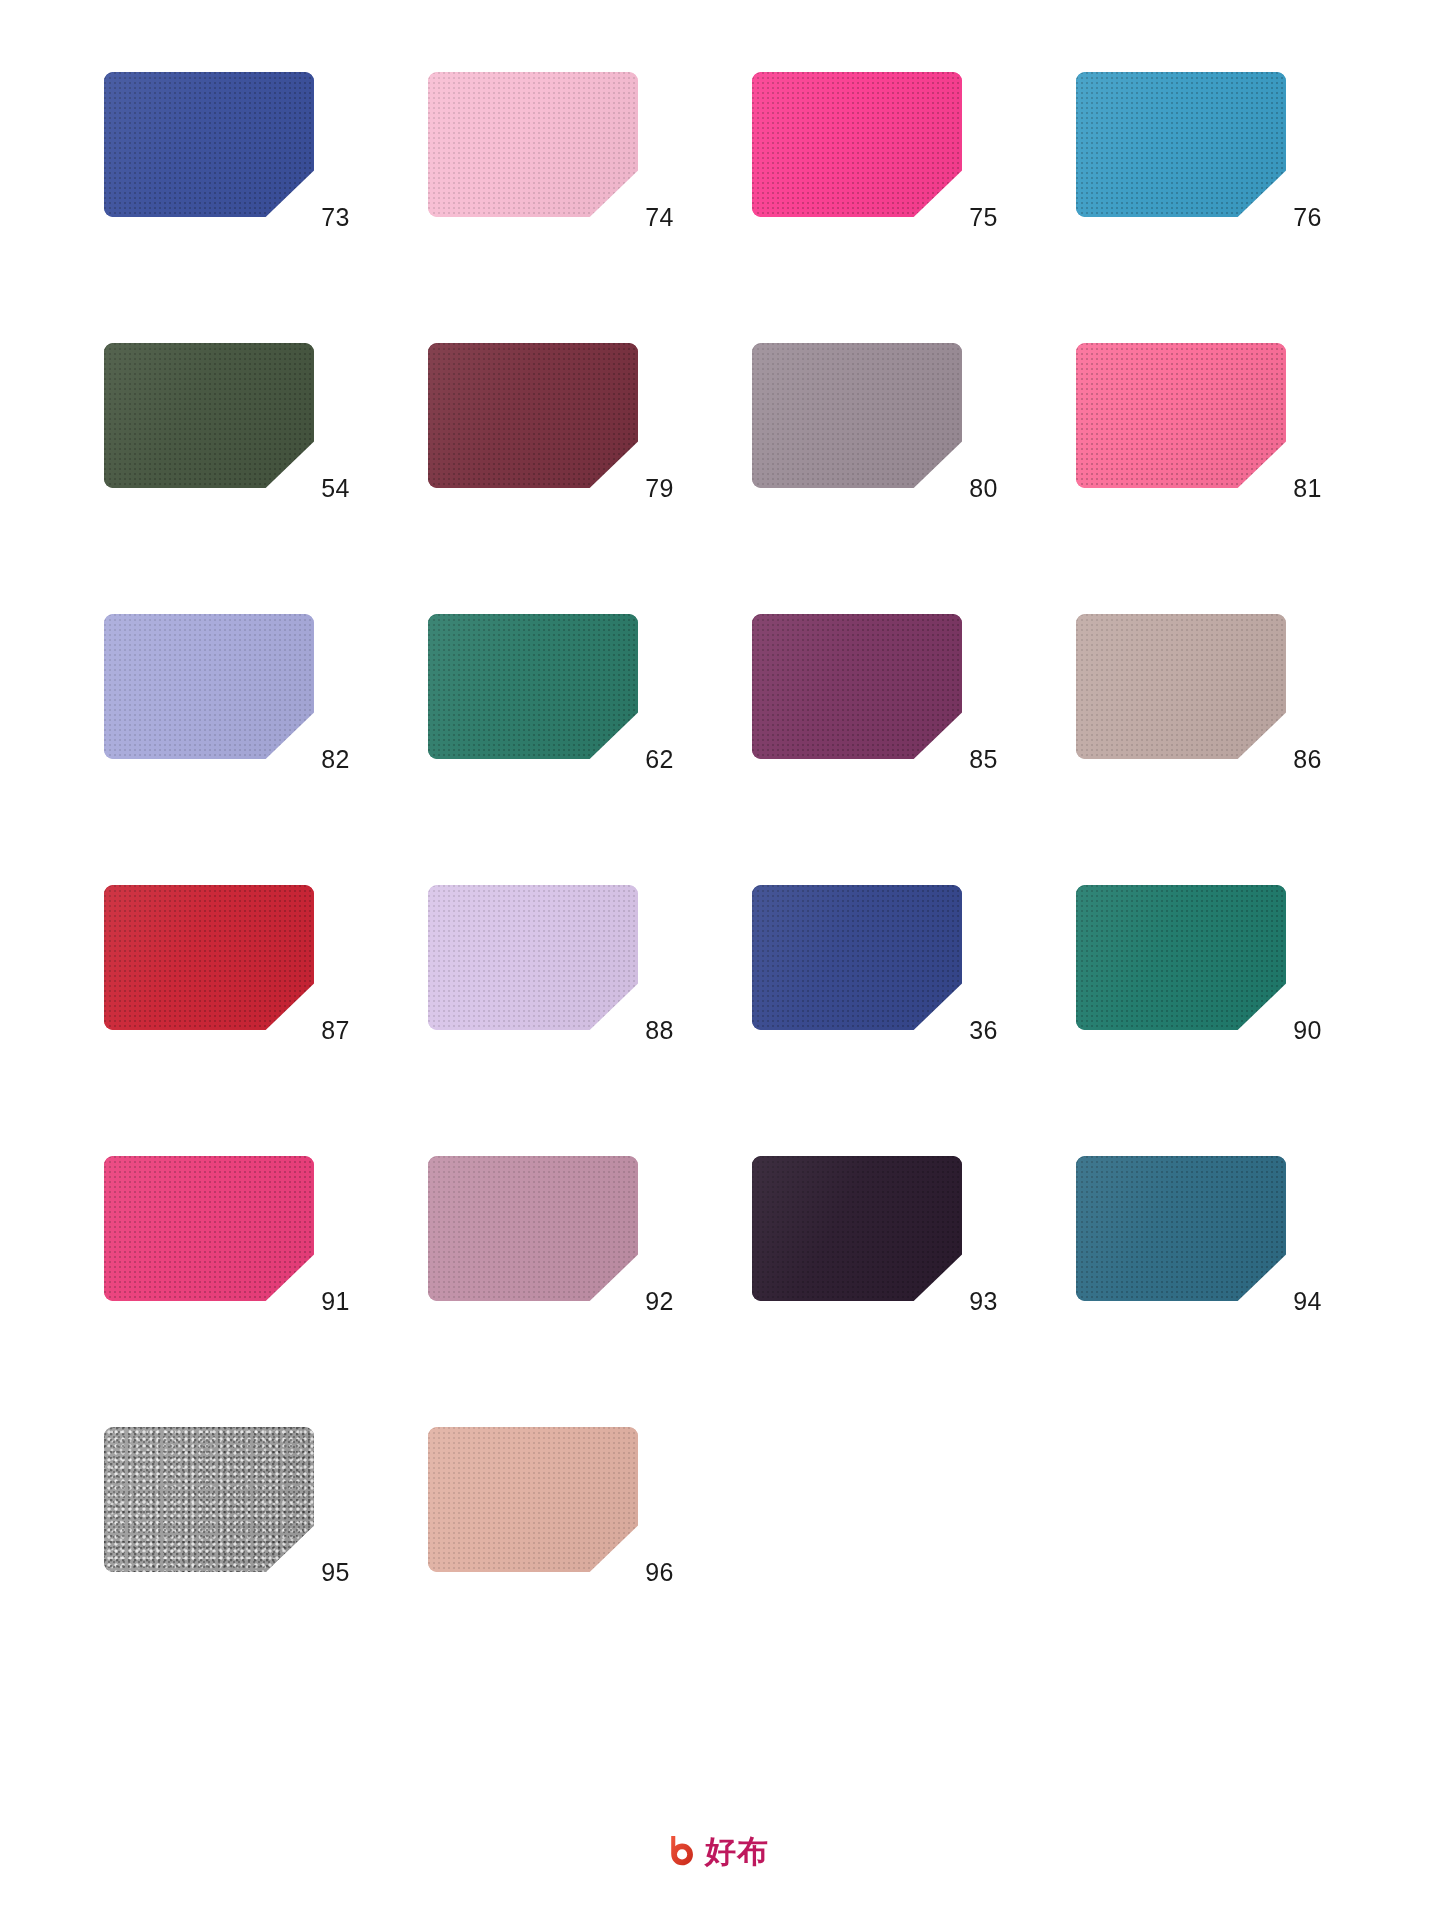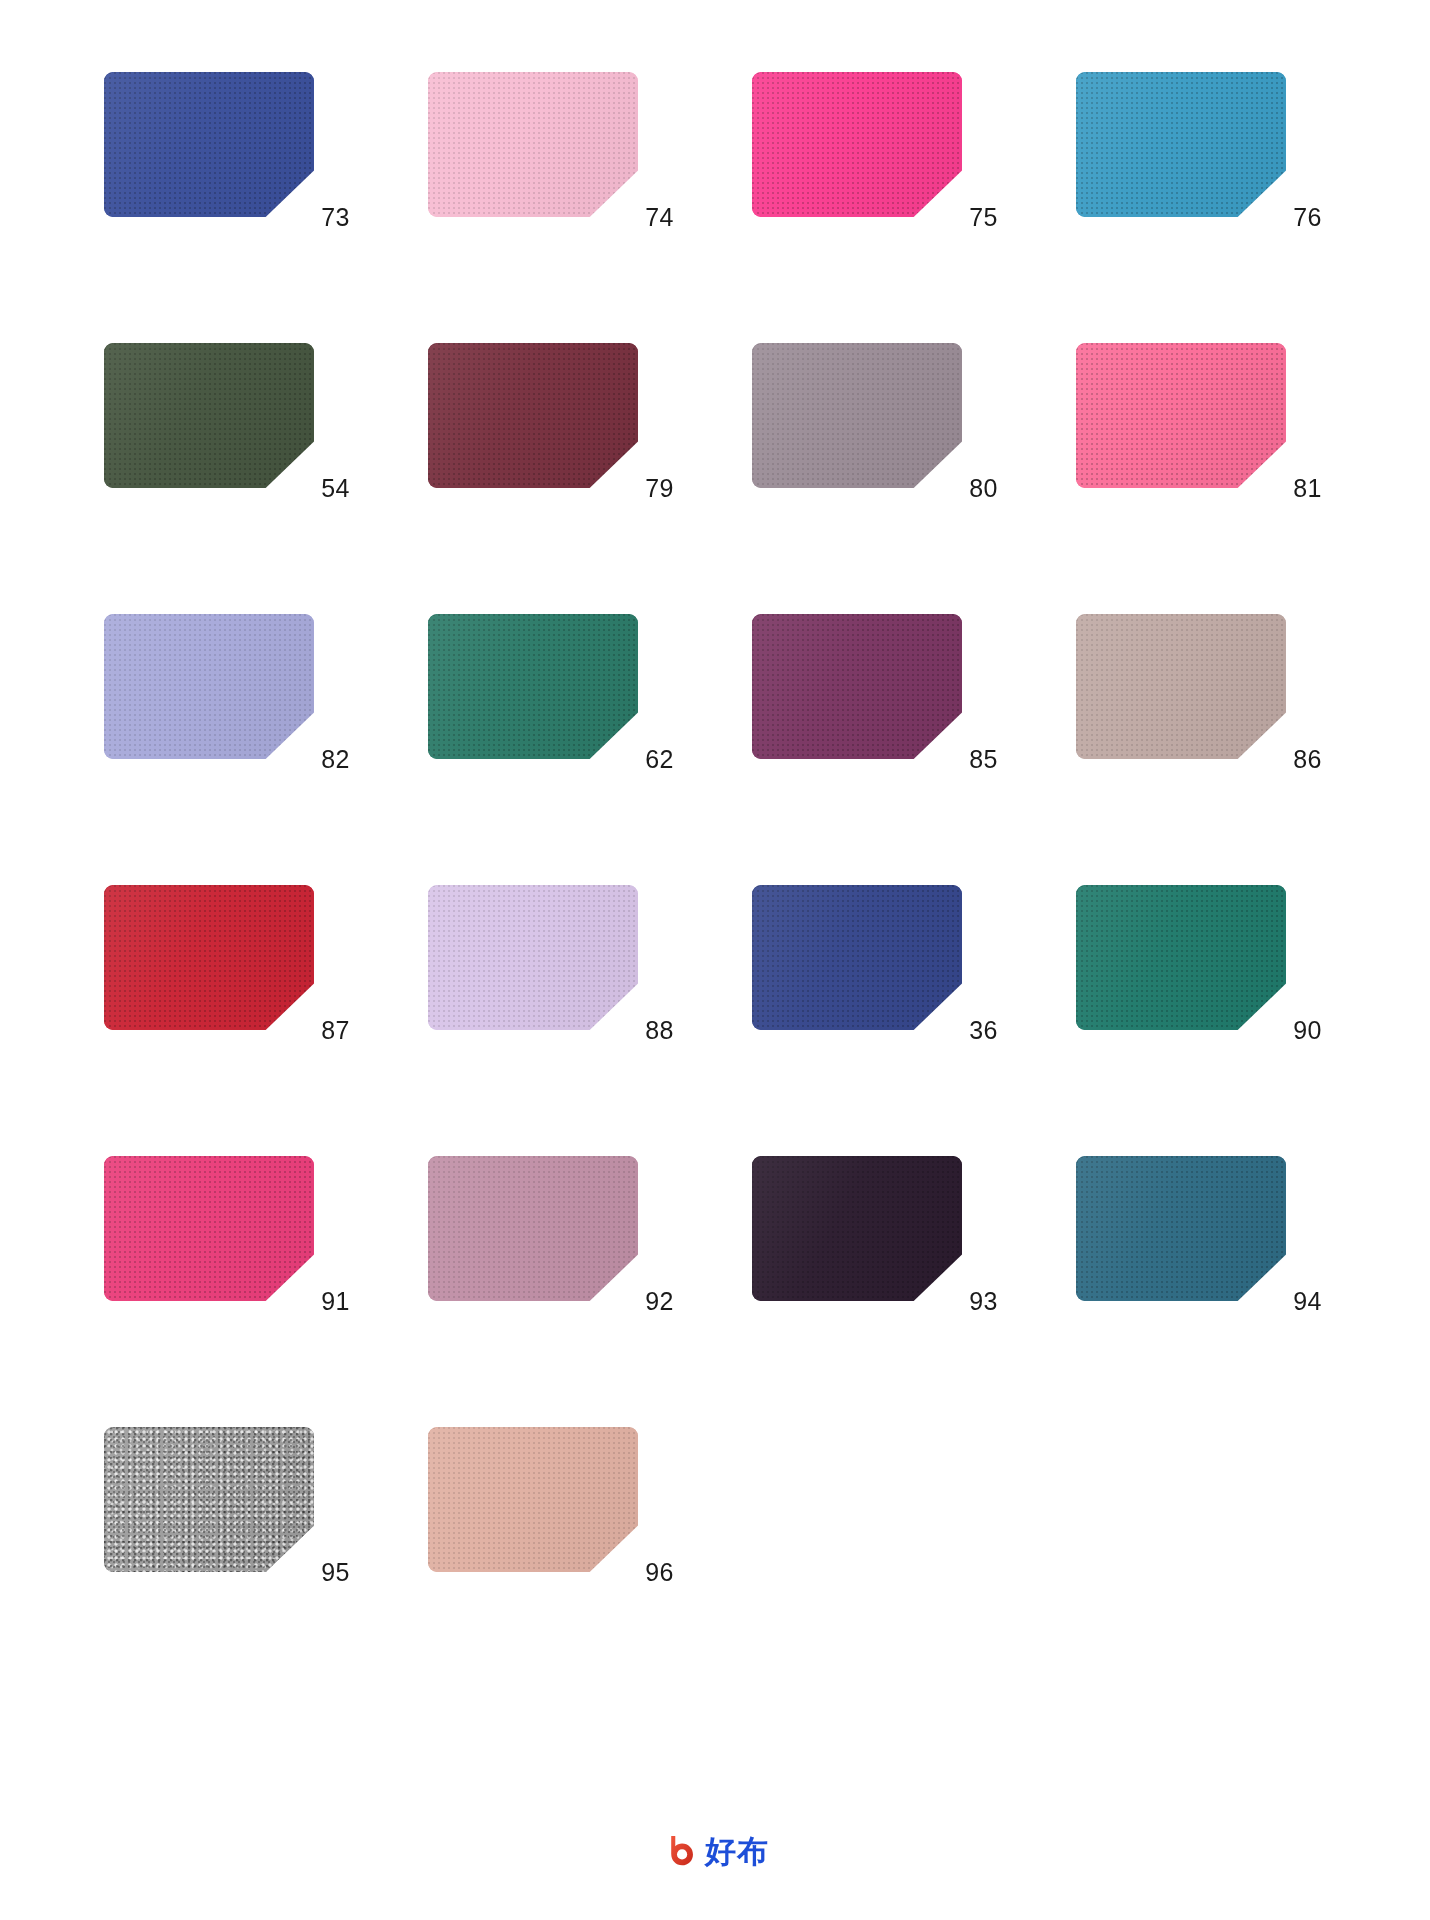--- a/index.html
+++ b/index.html
@@ -134,21 +134,21 @@
     gap: 10px;
   }
   #logo-mark {
     width: 34px;
     height: 34px;
     display: block;
   }
   #logo-text {
     font-size: 31px;
     font-weight: bold;
-    color: #1d4ed8;
+    color: #be185d;
     letter-spacing: 1px;
     font-family: "DejaVu Sans", "Liberation Sans", sans-serif;
     line-height: 34px;
   }
 </style>
 </head>
 <body>
 
 <div id="page">
 

